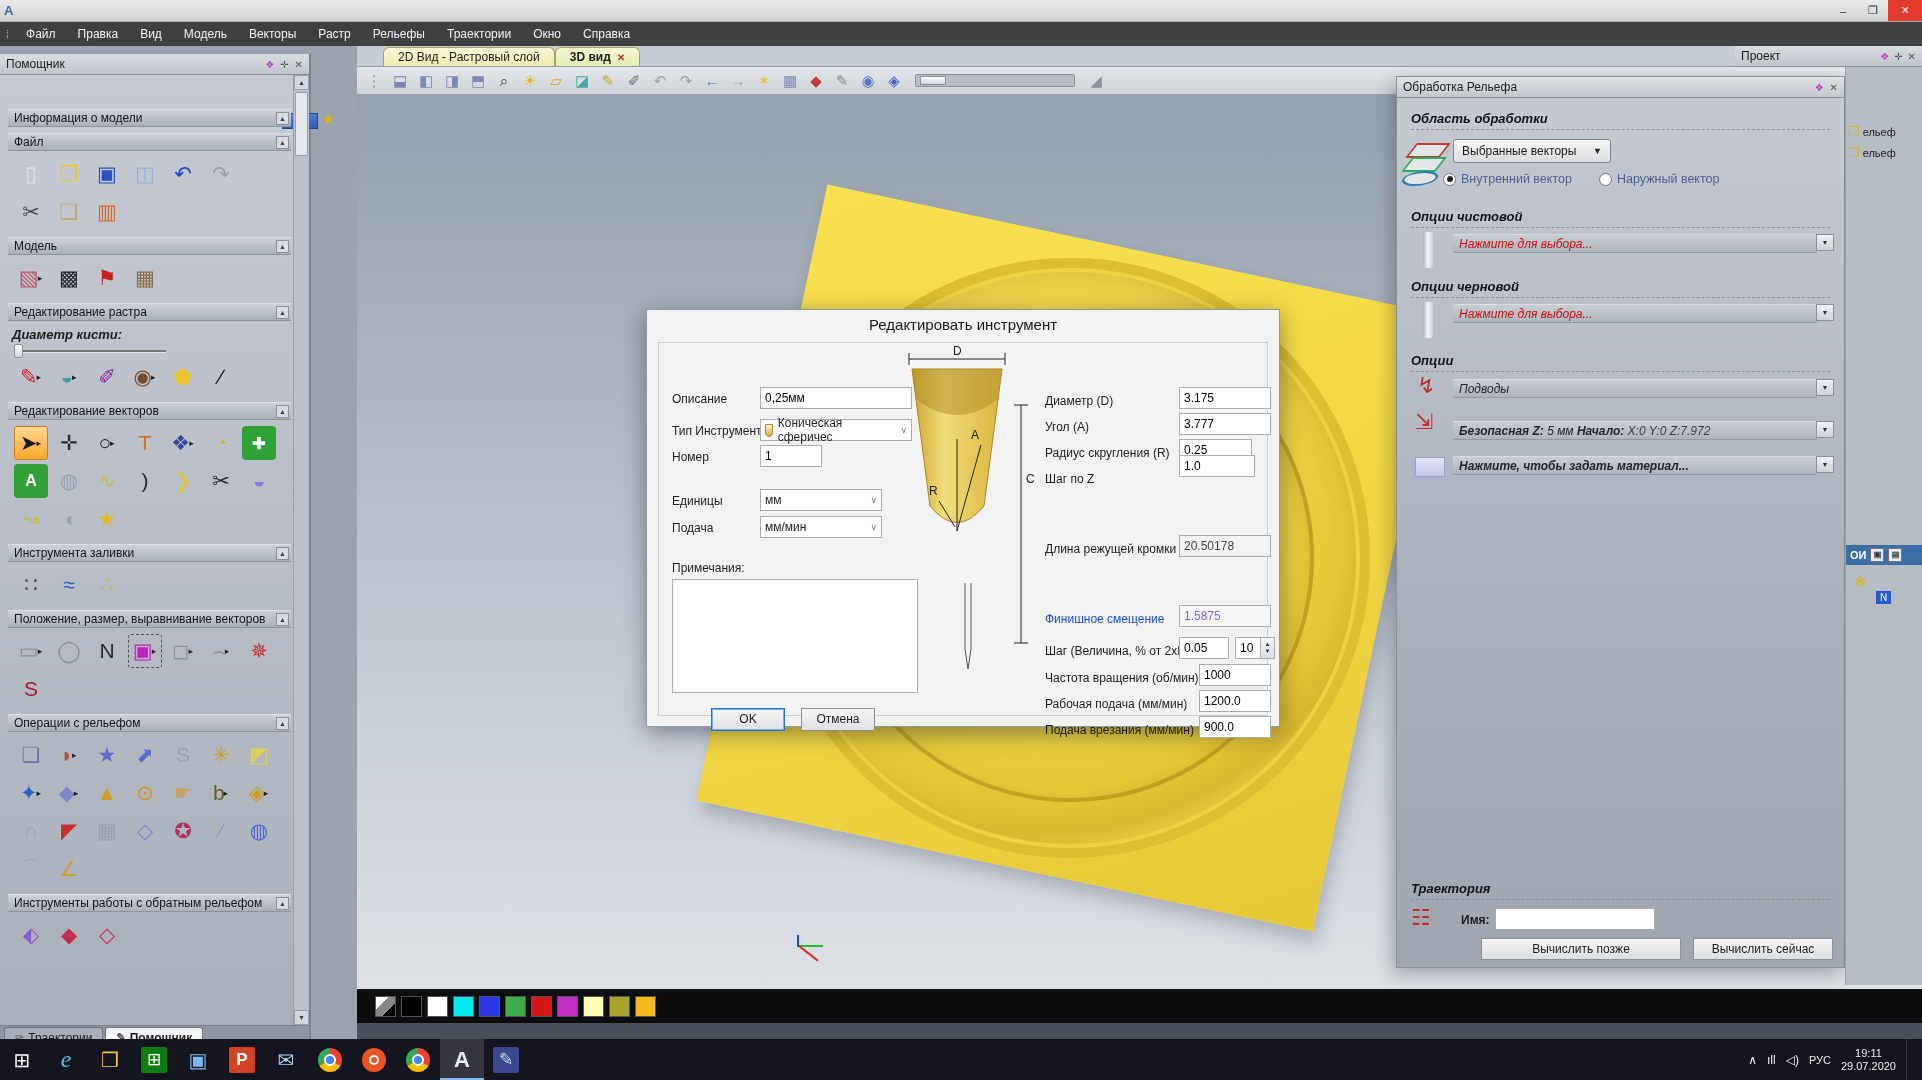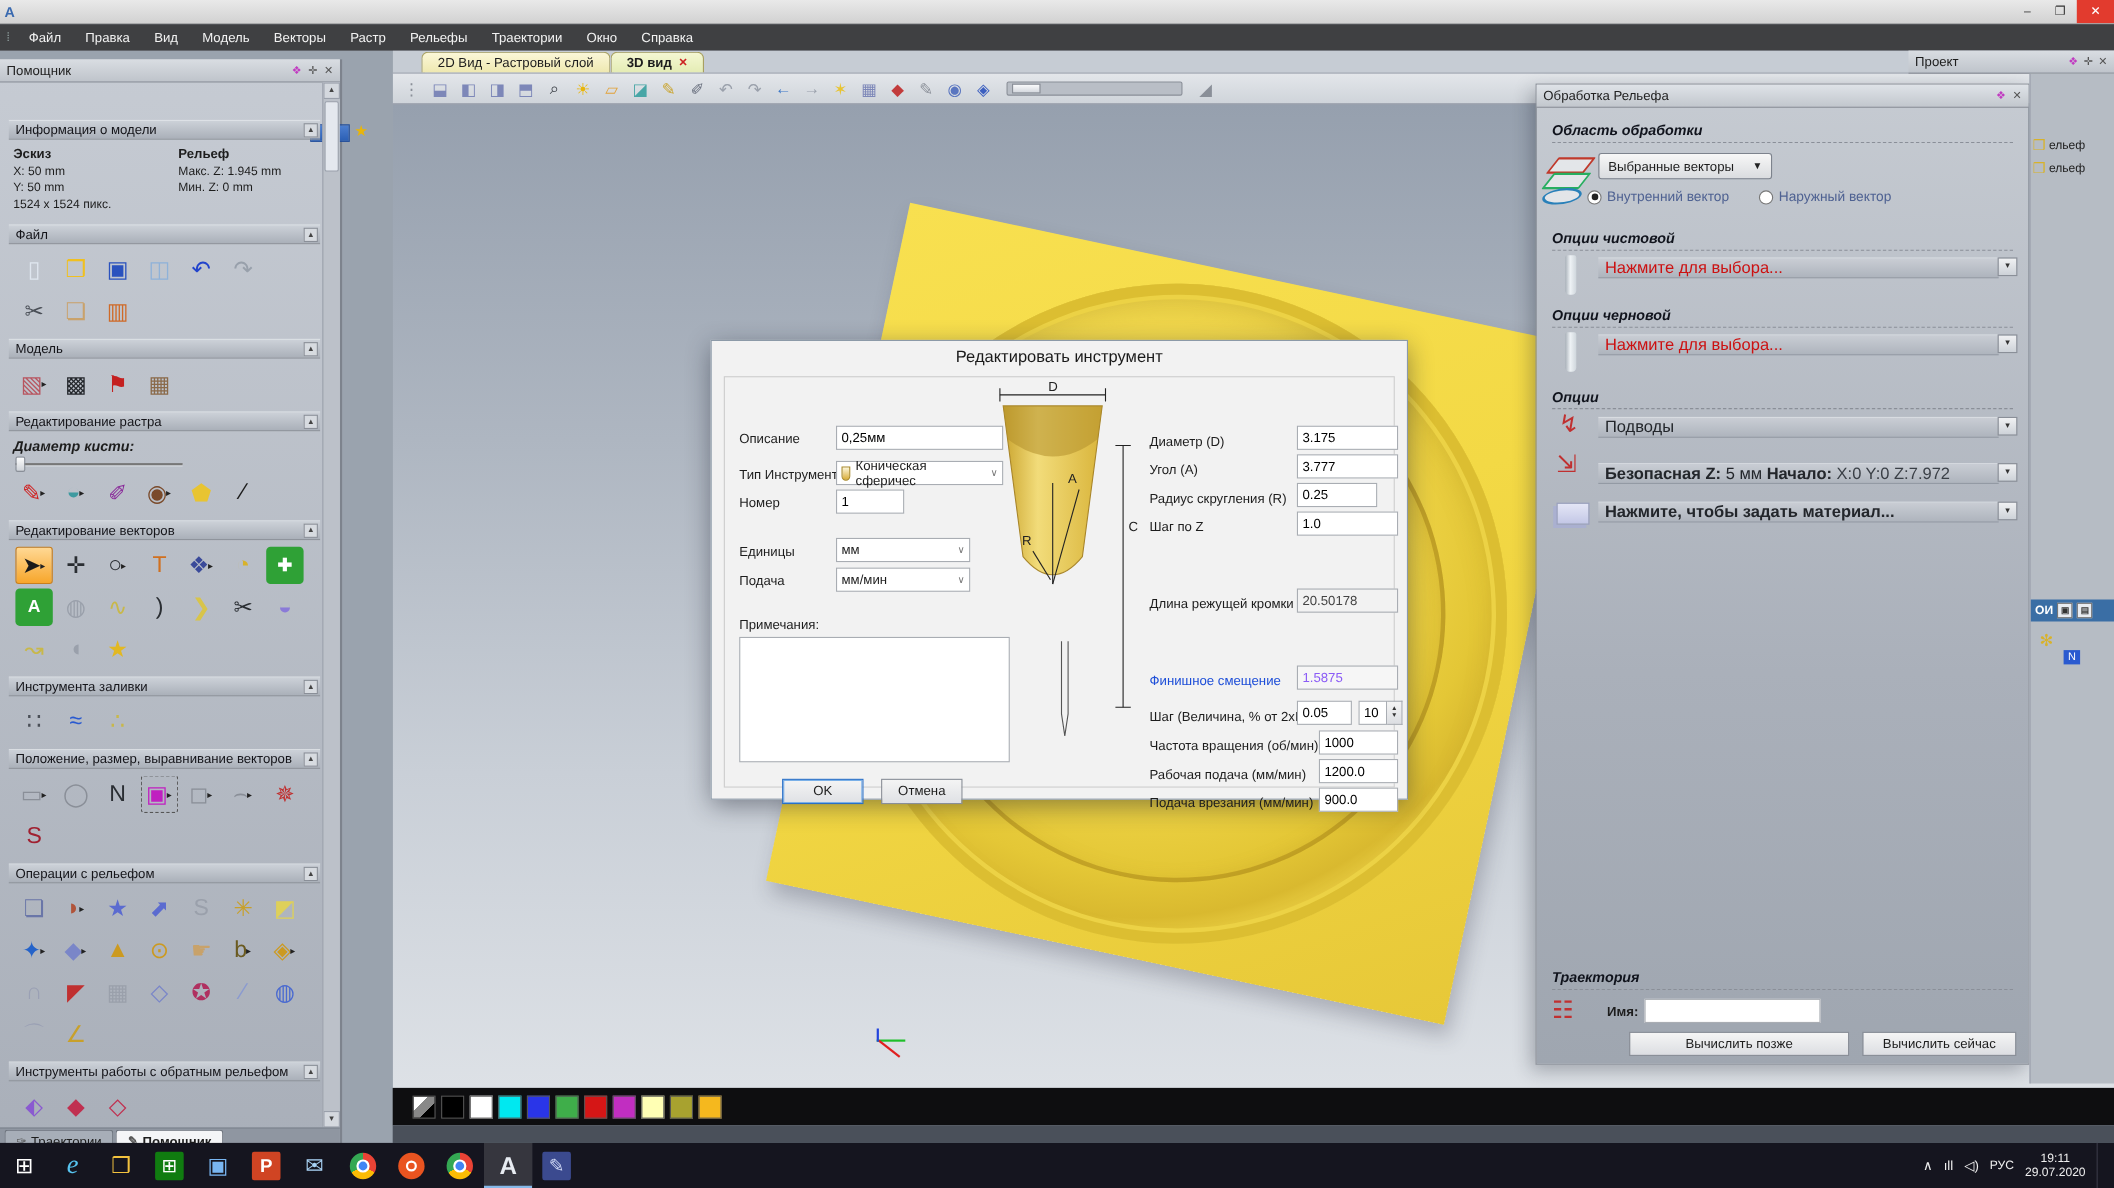--- a/index.html
+++ b/index.html
@@ -89,21 +89,21 @@
   .toolmini { width:8px; height:13px; background:linear-gradient(#fdf6d8,#d9ad3a); border:1px solid #a98a2a; border-radius:0 0 4px 4px; }
   .spin { position:absolute; width:14px; height:22px; border:1px solid #a9adb3; border-left:none; background:linear-gradient(#f4f4f4,#dcdee2); font-size:6px; color:#333; display:flex; flex-direction:column; align-items:center; justify-content:center; line-height:7px; }
   .dbtn { position:absolute; height:23px; background:linear-gradient(#f4f4f4,#dfe1e5); border:1px solid #8a8f98; font-size:12px; text-align:center; line-height:21px; }
   .dbtn.focus { border:1px solid #2a70c8; box-shadow:0 0 0 1px #7ab0e8 inset; }
   textarea.notes { position:absolute; border:1px solid #a9adb3; background:#fff; resize:none; font-family:"Liberation Sans",sans-serif; }
 
   
   .mach { position:absolute; left:1396px; top:76px; width:449px; height:892px; background:linear-gradient(180deg,#c6cbd2 0%,#aab0ba 60%,#9fa6b0 100%); border:1px solid #8a8f98; box-shadow:-4px 6px 16px rgba(20,25,40,.3); }
   .mach .pane-h { background:linear-gradient(#dfe3e8,#c2c7cd); }
   .msec { position:absolute; left:14px; right:14px; font-weight:bold; font-style:italic; font-size:13px; color:#10131c; border-bottom:1px dashed #8a8f98; padding-bottom:3px; }
-  .mbar { position:absolute; left:56px; width:364px; height:19px; background:linear-gradient(#c9cdd4,#aeb4bd); border-top:1px solid #d8dce1; border-bottom:1px solid #939aa4; font-size:15px; line-height:18px; padding-left:6px; color:#23262b; }
+  .mbar { position:absolute; left:56px; width:364px; height:19px; background:linear-gradient(#c9cdd4,#aeb4bd); border-top:1px solid #d8dce1; border-bottom:1px solid #939aa4; font-size:12px; line-height:18px; padding-left:6px; color:#23262b;font-style:italic; }
   .mbar.red { color:#cc1111; }
   .ddbtn { position:absolute; right:10px; width:18px; height:17px; background:linear-gradient(#f0f1f3,#cdd2d8); border:1px solid #8a8f98; font-size:7px; color:#333; text-align:center; line-height:15px; }
   .mcombo { position:absolute; left:56px; width:158px; height:24px; background:linear-gradient(#f7f7f7,#dadcdf); border:1px solid #7d838d; border-radius:3px; display:flex; align-items:center; padding:0 8px; font-size:12px; }
   .mcombo .car { margin-left:auto; font-size:9px; color:#222; }
   .radio { display:inline-flex; align-items:center; gap:5px; color:#4f6292; font-size:12.5px; }
   .radio .rb { width:13px; height:13px; border-radius:50%; background:#fff; border:1px solid #777; display:inline-flex; align-items:center; justify-content:center; }
   .radio .rb .dot { width:6px; height:6px; border-radius:50%; background:#222; }
   .endmill { width:10px; height:36px; background:linear-gradient(90deg,#aab2ba,#eef2f5 45%,#cfd6dc); border-radius:2px 2px 4px 4px; position:absolute; left:26px; }
   .lyr { position:absolute; width:34px; height:15px; transform:skewX(-38deg); border:2px solid; border-radius:1px; background:rgba(255,255,255,.55); }
   .micon { position:absolute; font-size:22px; }
@@ -174,33 +174,20 @@
       <span style="color:#c13bc1">❖</span>
       <span>✛</span>
       <span>✕</span>
     </span>
   </div>
   <div class="blue-tag"></div>
   <span class="star-tag">★</span>
   <div class="as-body">
     <div style="height:28px"></div>
     <div class="sec-h"><span>Информация о модели</span><span class="coll">▲</span></div>
-    <div class="info-cols">
-      <div class="c1">
-        <b>Эскиз</b><br>
-        <span>X: 50 mm</span><br>
-        <span>Y: 50 mm</span><br>
-        <span>1524 x 1524 пикс.</span>
-      </div>
-      <div>
-        <b>Рельеф</b><br>
-        <span>Макс. Z: 1.945 mm</span><br>
-        <span>Мин. Z: 0 mm</span>
-      </div>
-    </div>
     <div class="sec-h"><span>Файл</span><span class="coll">▲</span></div>
     <div class="irow">
         <span class="ticon">
           <span class="tg" style="color: rgb(223, 230, 239);">▯</span>
         </span>
         <span class="ticon">
           <span class="tg" style="color: rgb(240, 192, 32);">❒</span>
         </span>
         <span class="ticon">
           <span class="tg" style="color: rgb(42, 82, 190);">▣</span>
@@ -616,21 +603,21 @@
       <polyline points="78,240 78,306 81,326 84,306 84,240" fill="none" stroke="#555" stroke-width="1"></polyline>
     </svg>
 
     <span class="dl" style="left:386px;top:51px">Диаметр (D)</span>
     <input class="din" style="left: 520px; top: 44px; width: 92px;" value="3.175">
     <span class="dl" style="left:386px;top:77px">Угол (A)</span>
     <input class="din" style="left: 520px; top: 70px; width: 92px;" value="3.777">
     <span class="dl" style="left:386px;top:103px">Радиус скругления (R)</span>
     <input class="din" style="left: 520px; top: 96px; width: 73px;" value="0.25">
     <span class="dl" style="left:386px;top:129px">Шаг по Z</span>
-    <input class="din" style="left: 520px; top: 122px; width: 92px;" value="1.0">
+    <input class="din" style="left: 520px; top: 112px; width: 76px;" value="1.0">
     <span class="dl" style="left:386px;top:199px">Длина режущей кромки</span>
     <input class="din ro" style="left: 520px; top: 192px; width: 92px;" value="20.50178">
     <span class="dl" style="left:386px;top:269px;color:#1d4ed8">Финишное смещение</span>
     <input class="din dis" style="left: 520px; top: 262px; width: 92px;" value="1.5875">
     <span class="dl" style="left:386px;top:301px">Шаг (Величина, % от 2xR)</span>
     <input class="din" style="left: 520px; top: 294px; width: 50px;" value="0.05">
     <input class="din" style="left: 576px; top: 294px; width: 26px;" value="10">
     <span class="spin" style="left:602px;top:294px">
         <span>▲</span>
         <span>▼</span>

